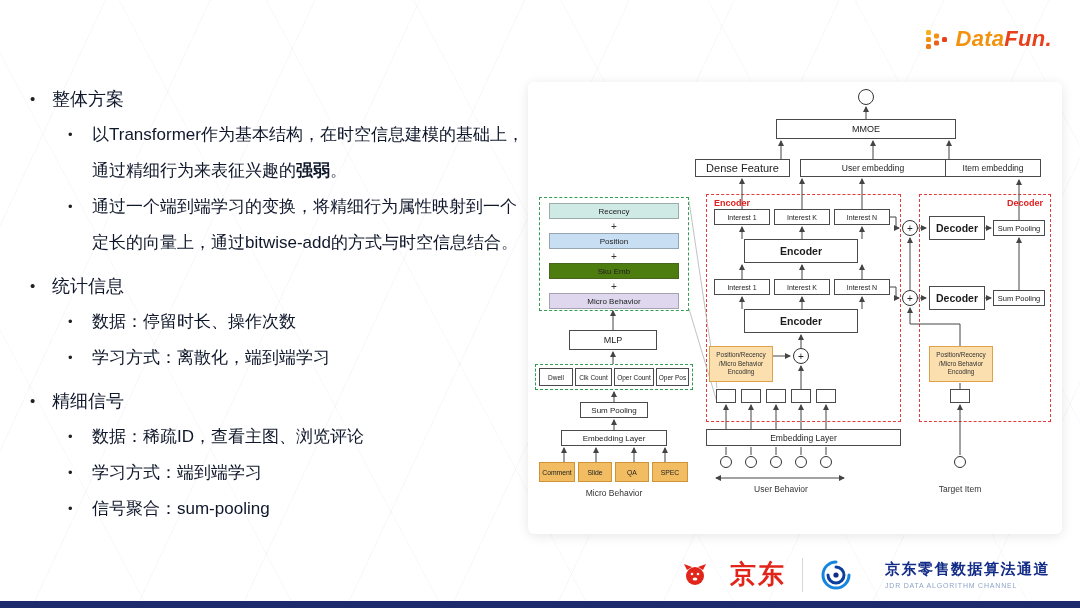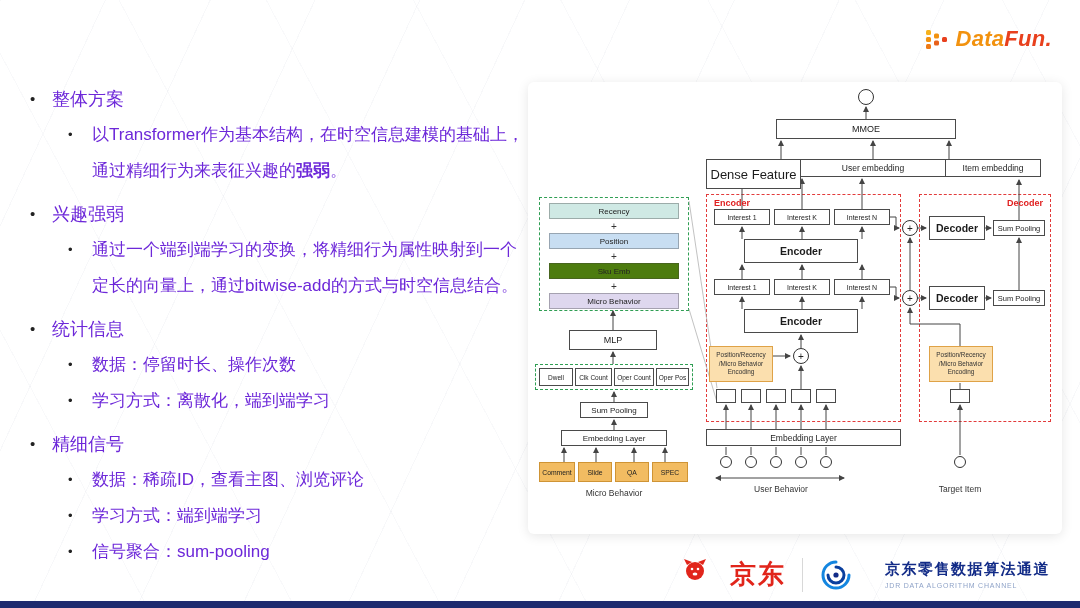--- a/index.html
+++ b/index.html
@@ -17,21 +17,21 @@
   .tbar-blue{display:inline-block;width:8px;height:17px;border-radius:4px;background:#2c3a8c;margin-left:3px;margin-top:10px;}
   .page-title{margin-left:12px;font-size:25px;font-weight:bold;color:#15173a;letter-spacing:0.5px;}
 
   
   .brand{position:absolute;right:28px;top:26px;display:flex;align-items:center;gap:5px;z-index:4;}
   .brand-text{font-size:22px;font-weight:800;font-style:italic;letter-spacing:0.3px;}
   .brand-p1{color:#f2920f;}
   .brand-p2{color:#e8401d;}
 
   
-  .content{position:absolute;left:26px;top:74px;width:500px;z-index:3;color:#6d28d9;}
+  .content{position:absolute;left:26px;top:74px;width:500px;z-index:3;color:#0f172a;}
   .l1,.l2{position:relative;line-height:36px;font-size:18px;}
   .l1{padding-left:26px;margin-top:7px;font-size:18px;}
   .l2{padding-left:66px;font-size:17px;}
   .l1::before{content:"\2022";position:absolute;left:4px;top:0;font-size:15px;color:#222;}
   .l2::before{content:"\2022";position:absolute;left:42px;top:0;font-size:13px;color:#222;}
   .emph{font-weight:bold;}
 
   
   .diagram-card{position:absolute;left:528px;top:82px;width:534px;height:452px;background:#fff;border-radius:6px;box-shadow:0 2px 12px rgba(0,0,0,0.10);z-index:2;}
   .diagram{position:absolute;left:3px;top:2px;width:528px;height:448px;}
@@ -45,21 +45,21 @@
   .red-lbl{font-size:9px;font-weight:bold;color:#e02020;z-index:3;}
   .enc-box{background:#fbdfae;border:1px solid #dfa247;font-size:6.4px;line-height:1.35;display:flex;align-items:center;justify-content:center;text-align:center;padding:1px;color:#333;z-index:3;}
   .orange-bx{background:#f2bc62;border:1px solid #cf9435;display:flex;align-items:center;justify-content:center;font-size:6.8px;color:#222;z-index:3;}
   .circ{background:#fff;border:1.1px solid #333;border-radius:50%;z-index:3;}
   .dash-green{border:1.2px dashed #2f9e53;z-index:1;background:#fff;}
   .dash-red{border:1.2px dashed #e23b3b;z-index:1;}
   .wires{position:absolute;left:0;top:0;z-index:2;}
 
   
   .footer{position:absolute;right:30px;bottom:16px;display:flex;align-items:center;gap:16px;z-index:4;}
-  .jd-wrap{display:flex;align-items:flex-start;gap:20px;}
+  .jd-wrap{display:flex;align-items:center;gap:20px;}
   .jd-text{font-size:26px;font-weight:bold;color:#e1251b;letter-spacing:2px;}
   .foot-div{width:1px;height:34px;background:#d8d8d8;}
   .chan-wrap{display:flex;align-items:center;gap:8px;}
   .chan-texts{display:flex;flex-direction:column;margin-left:24px;}
   .chan-cn{font-size:15px;font-weight:bold;color:#122b87;letter-spacing:1.5px;}
   .chan-en{font-size:7px;color:#8fa3c8;letter-spacing:0.8px;margin-top:3px;}
 </style>
 </head>
 <body>
 
@@ -75,21 +75,20 @@
       <rect x="10" y="6.5" width="5" height="5" rx="1.5" fill="#f2920f"></rect>
       <rect x="10" y="13.5" width="5" height="5" rx="1.5" fill="#e8611a"></rect>
       <rect x="18" y="10" width="5" height="5" rx="1.5" fill="#e8401d"></rect>
     </svg>
     <span class="brand-text"><span class="brand-p1">Data</span><span class="brand-p2">Fun.</span></span>
   </div>
 
   <div class="content">
     <div class="l1"><span>整体方案</span></div>
     <div class="l2"><span>以Transformer作为基本结构，在时空信息建模的基础上，通过精细行为来表征兴趣的</span><span class="emph">强弱</span><span>。</span></div>
-    <div class="l1"><span>兴趣强弱</span></div>
     <div class="l2"><span>通过一个端到端学习的变换，将精细行为属性映射到一个定长的向量上，通过bitwise-add的方式与时空信息结合。</span></div>
     <div class="l1"><span>统计信息</span></div>
     <div class="l2"><span>数据：停留时长、操作次数</span></div>
     <div class="l2"><span>学习方式：离散化，端到端学习</span></div>
     <div class="l1"><span>精细信号</span></div>
     <div class="l2"><span>数据：稀疏ID，查看主图、浏览评论</span></div>
     <div class="l2"><span>学习方式：端到端学习</span></div>
     <div class="l2"><span>信号聚合：sum-pooling</span></div>
   </div>
 
@@ -161,21 +160,21 @@
           <path d="M295 371 L295 363"></path>
         </g>
         <g stroke="#b3b3b3" stroke-width="0.8" fill="none">
           <path d="M158 117 L186 304"></path>
           <path d="M158 225 L186 318"></path>
         </g>
       </svg>
 
       <div class="d circ" style="left:327px;top:5px;width:16px;height:16px"></div>
       <div class="d bx" style="left:245px;top:35px;width:180px;height:20px;font-size:9px">MMOE</div>
-      <div class="d bx" style="left:175px;top:75px;width:95px;height:30px;font-size:13px">Dense Feature</div>
+      <div class="d bx" style="left:164px;top:75px;width:95px;height:18px;font-size:11px">Dense Feature</div>
       <div class="d bx" style="left:269px;top:75px;width:146px;height:18px;font-size:8.5px">User embedding</div>
       <div class="d bx" style="left:414px;top:75px;width:96px;height:18px;font-size:8.5px">Item embedding</div>
 
       <div class="d tint" style="left:18px;top:119px;width:130px;height:16px;background:#cfe9e4">Recency</div>
       <div class="d plus-t" style="left:18px;top:135px;width:130px;height:14px">+</div>
       <div class="d tint" style="left:18px;top:149px;width:130px;height:16px;background:#c8def2">Position</div>
       <div class="d plus-t" style="left:18px;top:165px;width:130px;height:14px">+</div>
       <div class="d tint" style="left:18px;top:179px;width:130px;height:16px;background:#4d7c0f">Sku Emb</div>
       <div class="d plus-t" style="left:18px;top:195px;width:130px;height:14px">+</div>
       <div class="d tint" style="left:18px;top:209px;width:130px;height:16px;background:#ded7ee">Micro Behavior</div>

